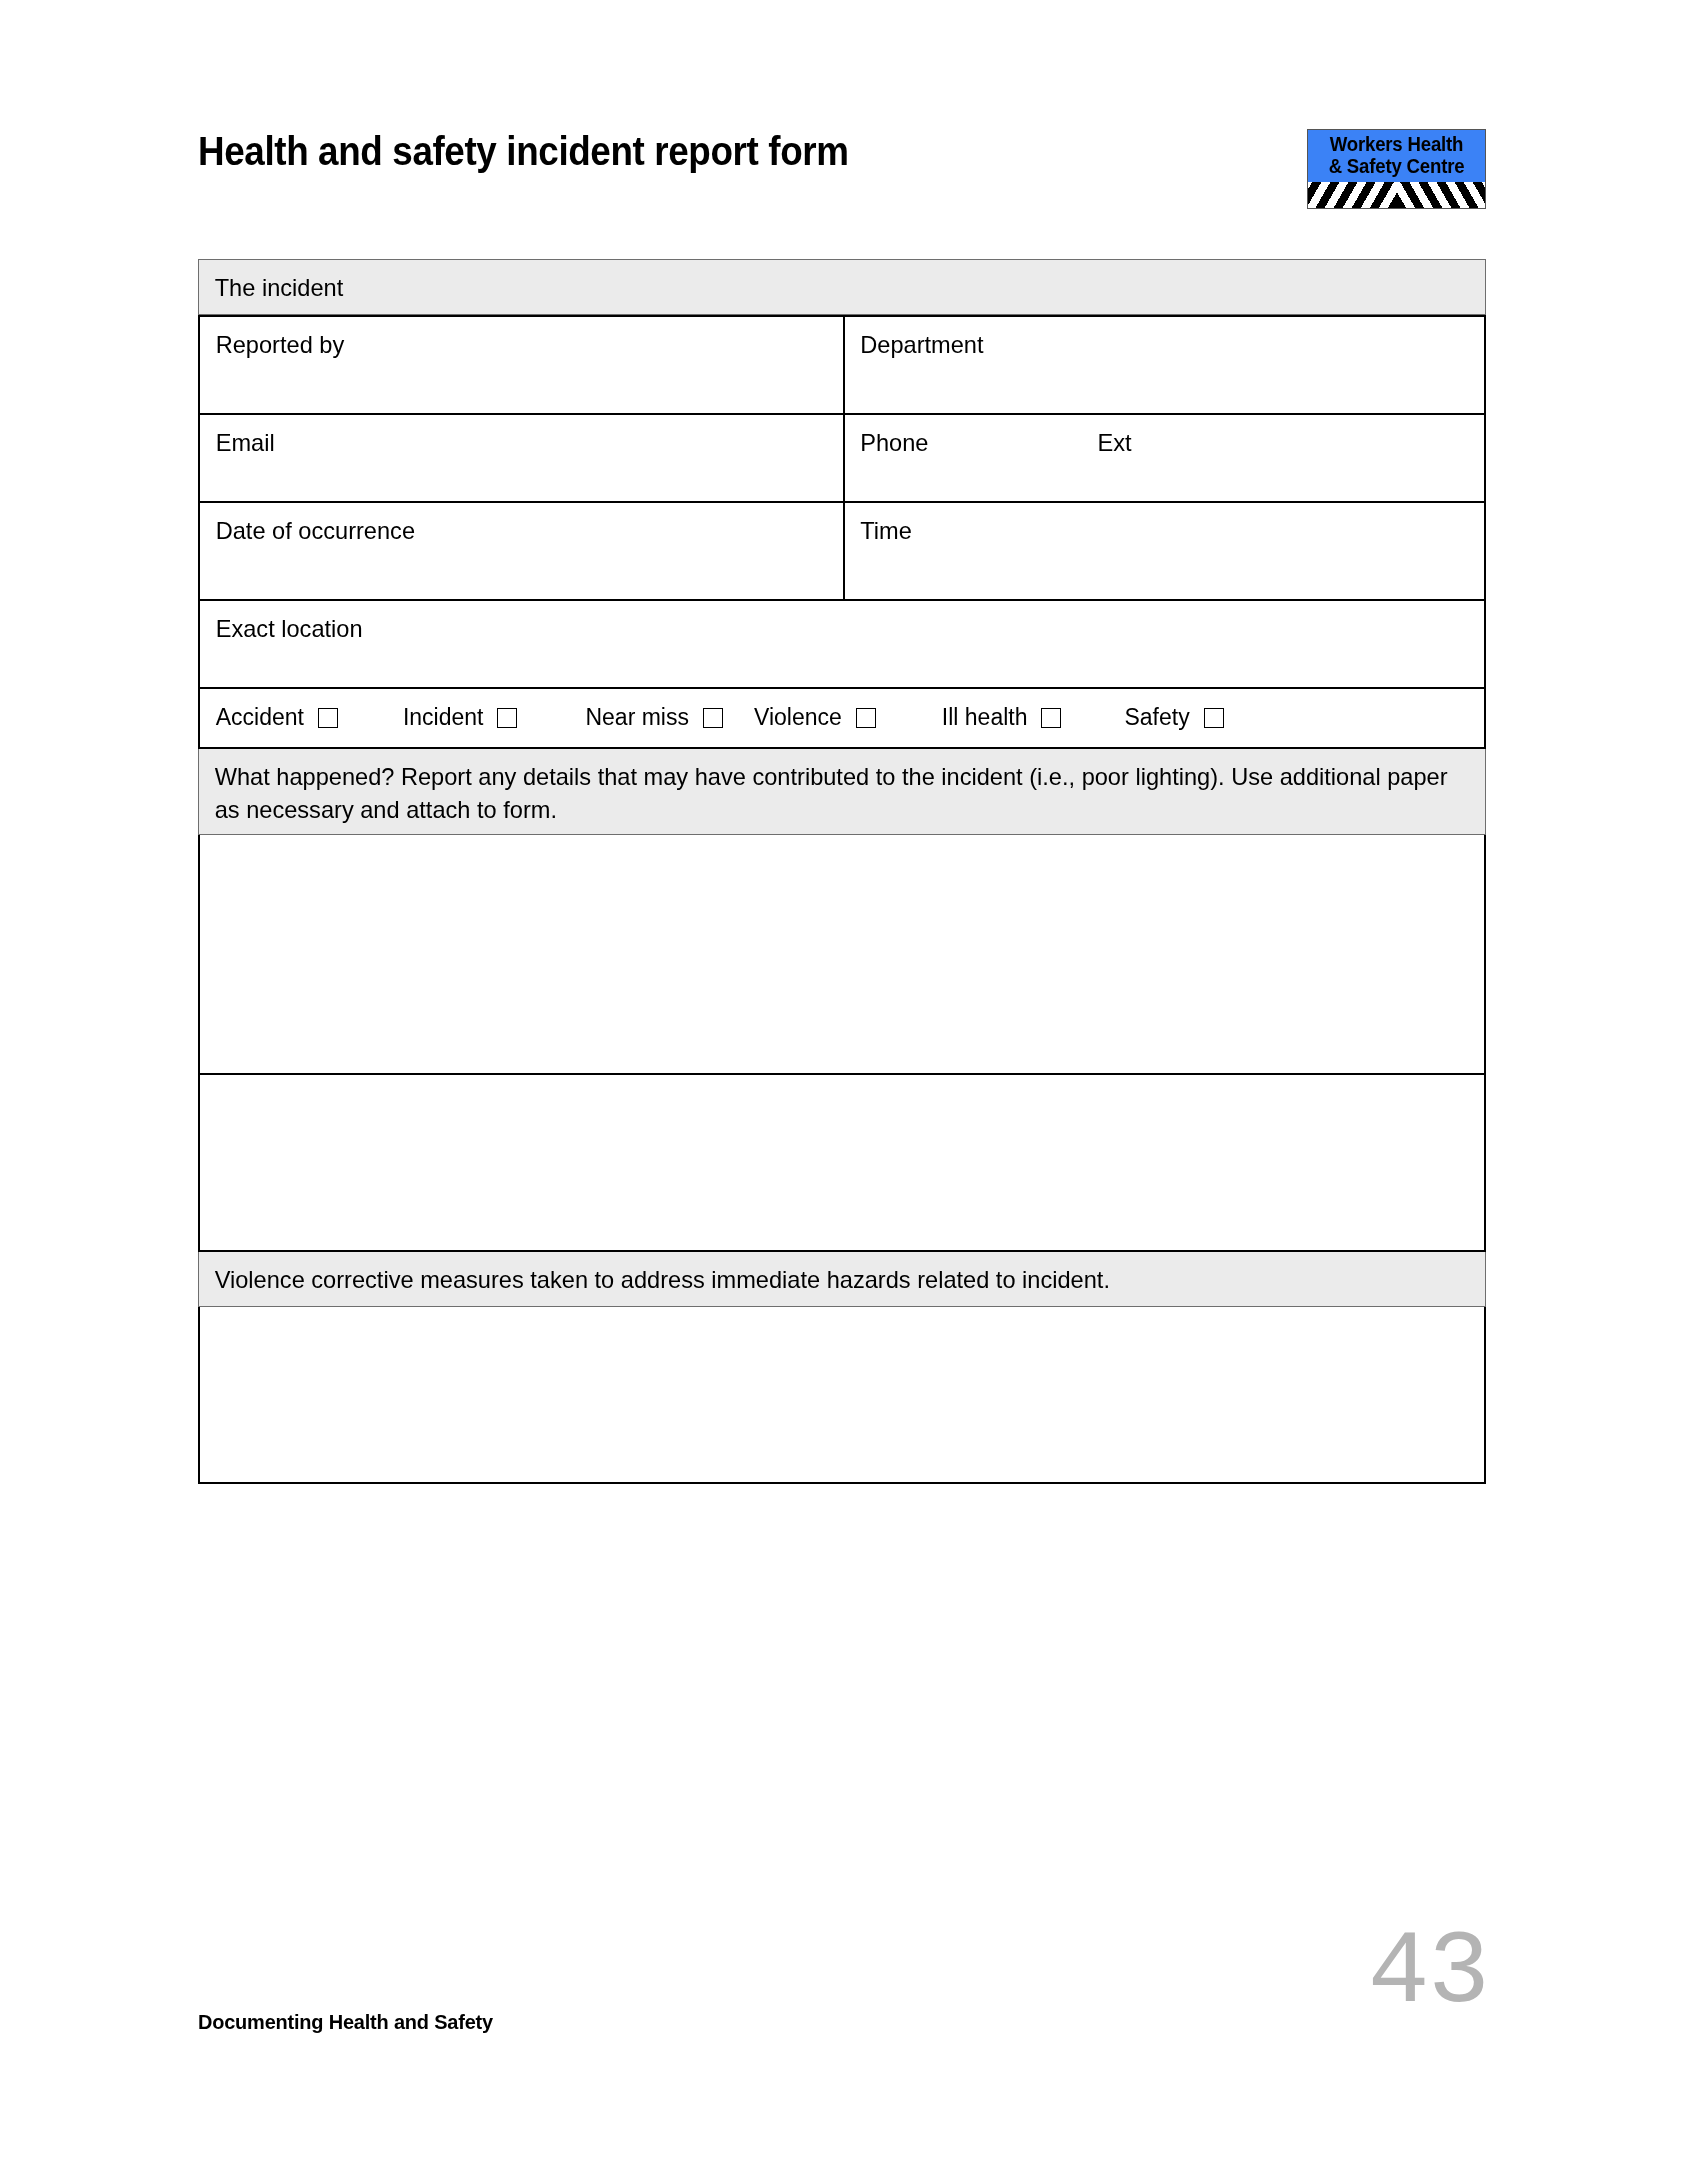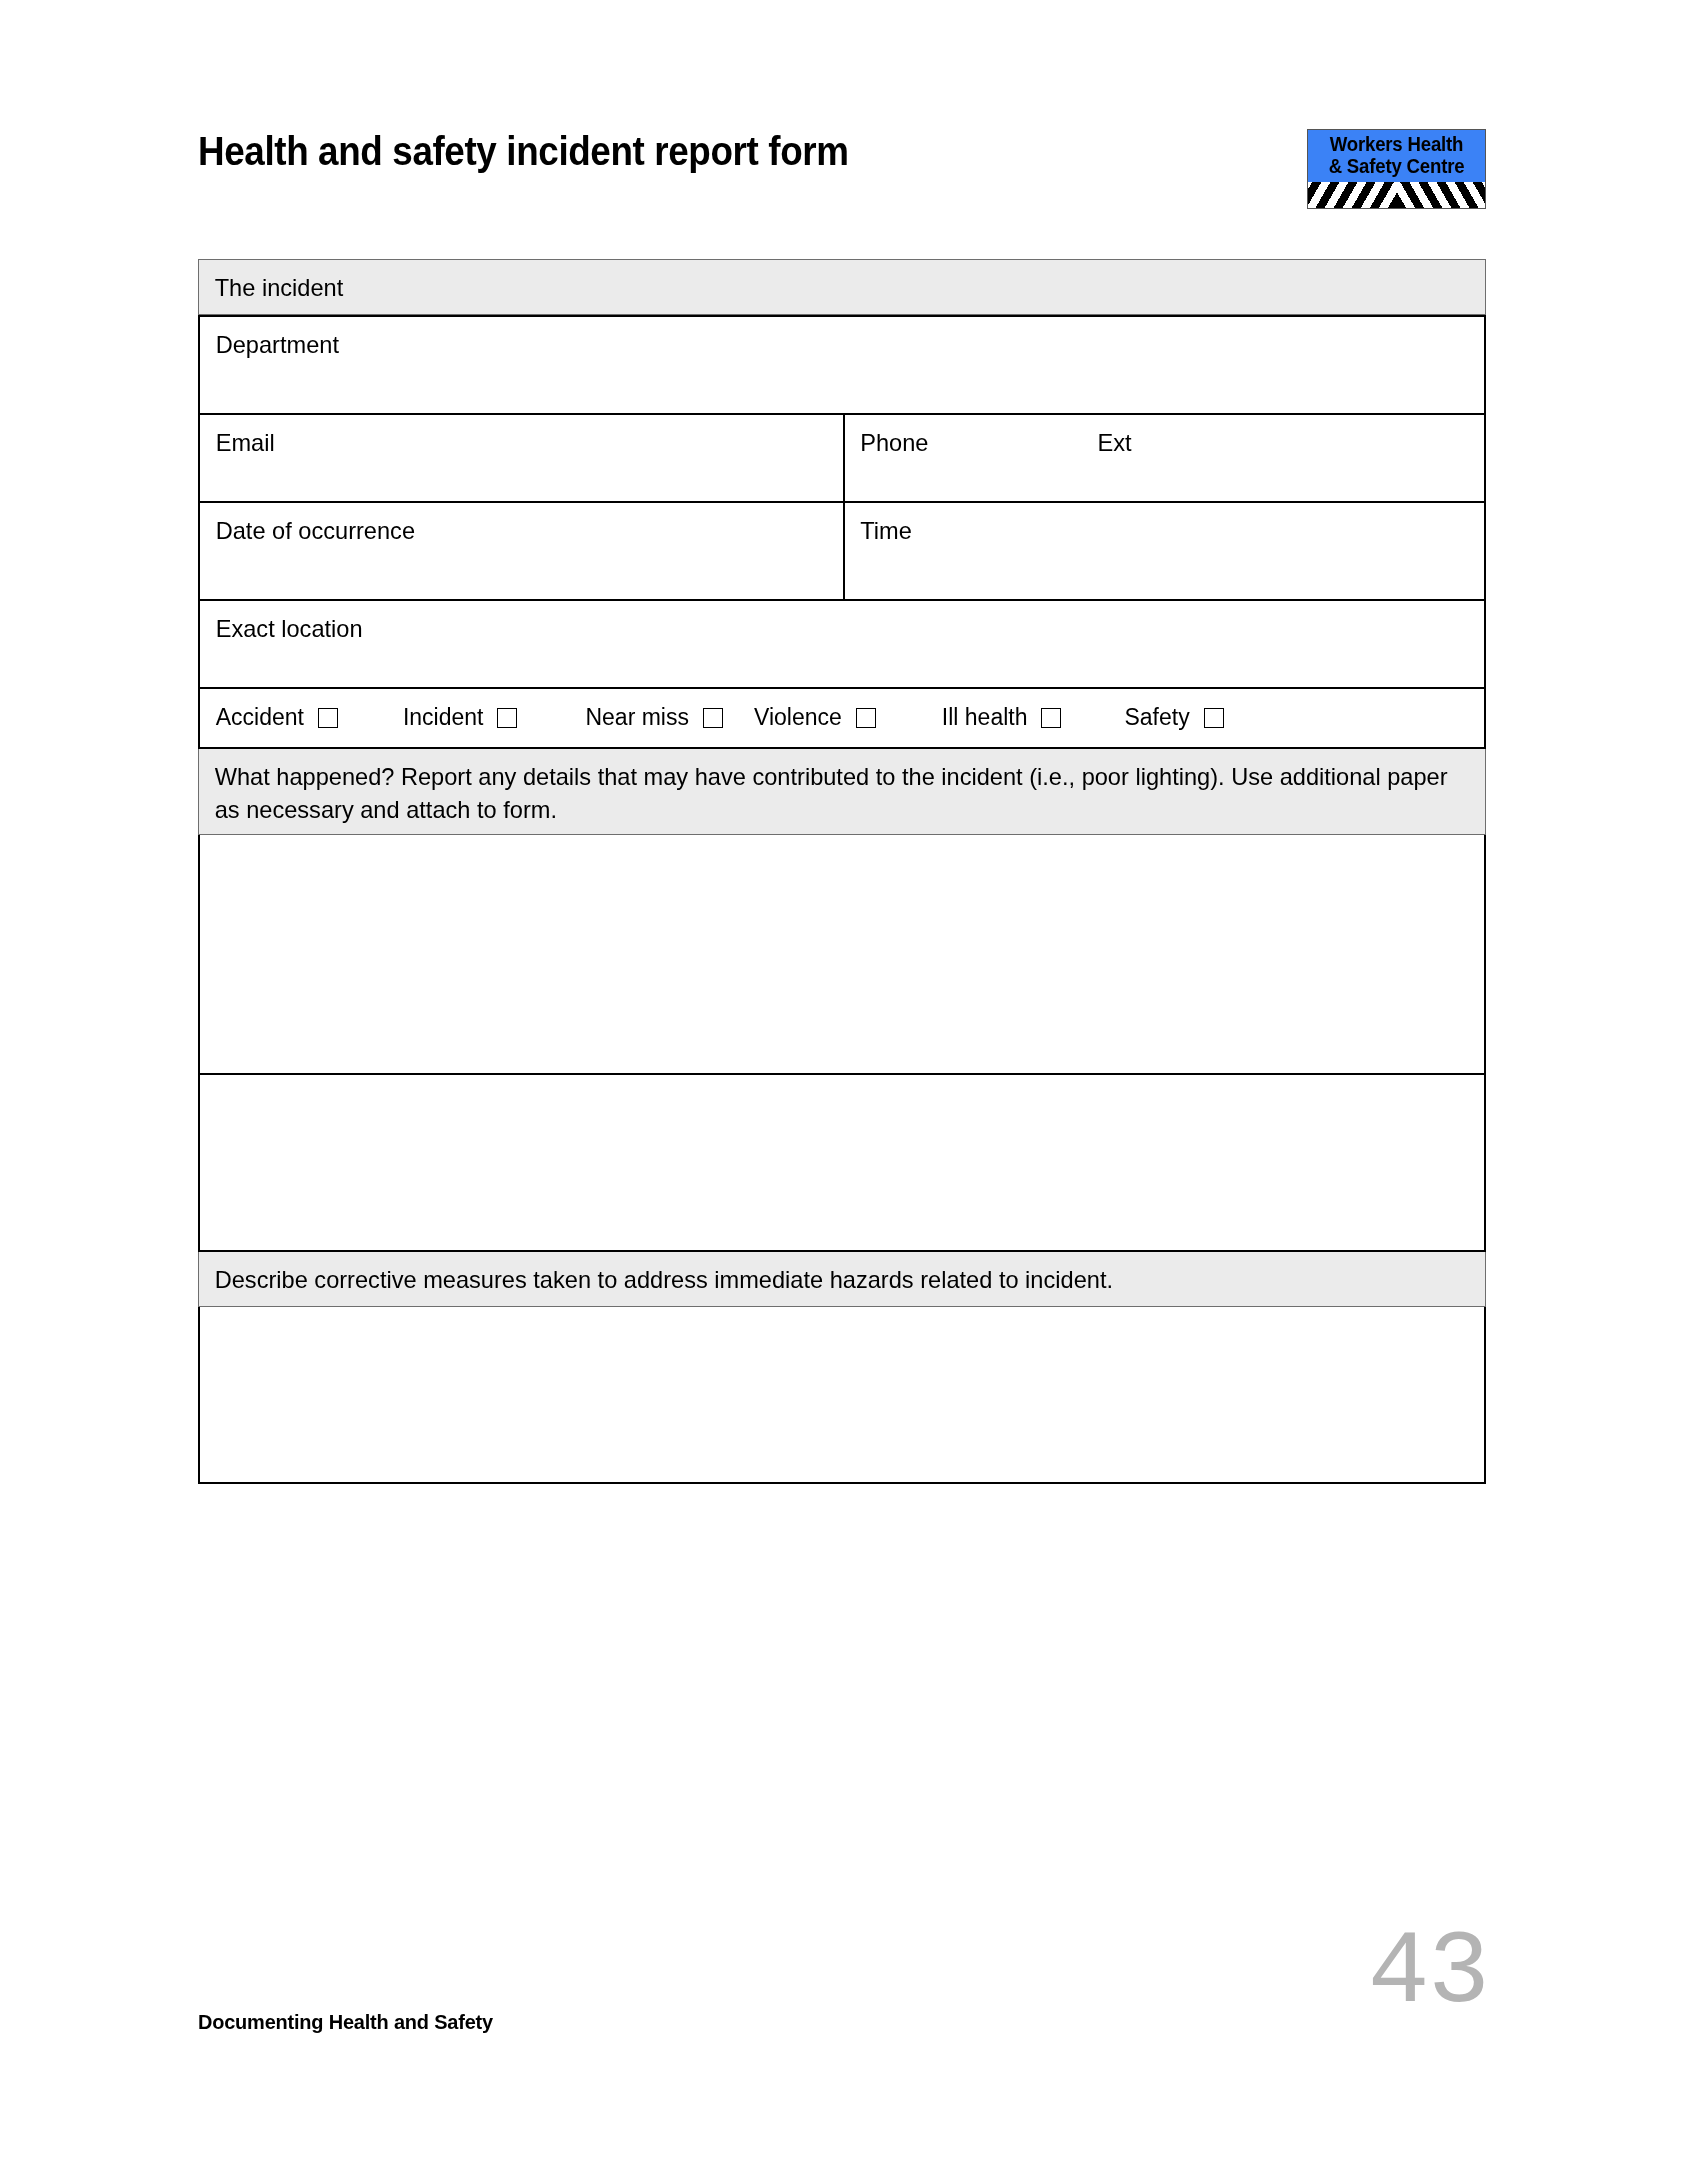--- a/index.html
+++ b/index.html
@@ -258,20 +258,21 @@
     </div>
   </div>
 
   <div class="form-table">
 
     <div class="row section-head">
       <div class="cell full h-62">The incident</div>
     </div>
 
     <div class="row first-body">
+      <div class="cell half-left h-110">Reported by</div>
       <div class="cell half-right h-110">Department</div>
     </div>
 
     <div class="row">
       <div class="cell half-left h-98">Email</div>
       <div class="cell half-right h-98">
         <div class="phone-line">
           <span>Phone</span>
           <span class="ext-gap"></span>
           <span>Ext</span>
@@ -338,21 +339,21 @@
     <div class="row">
       <div class="cell full h-272"></div>
     </div>
 
 
     <div class="row">
       <div class="cell full h-200"></div>
     </div>
 
     <div class="row instruction">
-      <div class="cell full h-62b">Describe corrective measures taken to address immediate hazards related to incident.</div>
+      <div class="cell full h-62b">Violence corrective measures taken to address immediate hazards related to incident.</div>
     </div>
 
     <div class="row">
       <div class="cell full h-200"></div>
     </div>
 
   </div>
 
   <div class="footer">
     <div class="footer-left">Documenting Health and Safety</div>

